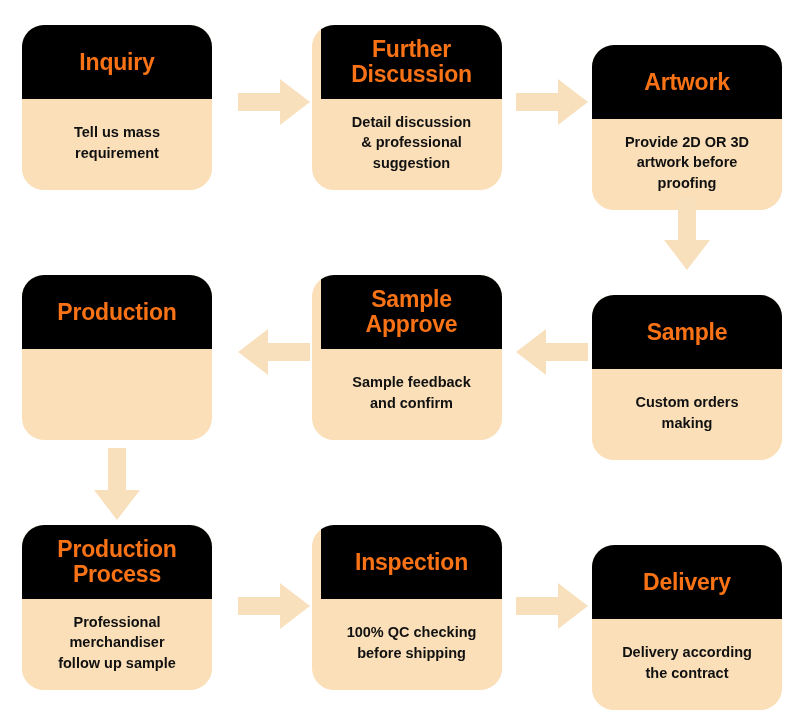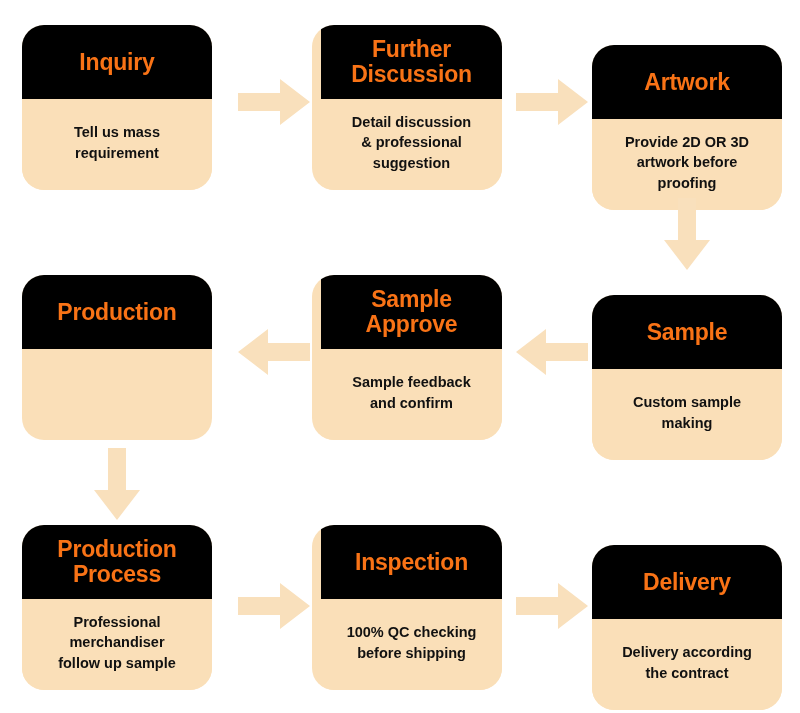--- a/index.html
+++ b/index.html
@@ -176,21 +176,21 @@
     <svg width="72" height="46" viewBox="0 0 72 46" aria-hidden="true">
       <polygon points="72,14 30,14 30,0 0,23 30,46 30,32 72,32" fill="#F9E0BC"></polygon>
     </svg>
   </div>
 
   <div class="card r2 c3">
     <div class="card-header">
       <div class="card-title">Sample</div>
     </div>
     <div class="card-body">
-      <div class="card-desc">Custom sample
+      <div class="card-desc">Custom orders
 making</div>
     </div>
   </div>
 
   <div class="arrow arrow-v" style="left:94px; top:448px;">
     <svg width="46" height="72" viewBox="0 0 46 72" aria-hidden="true">
       <polygon points="14,0 32,0 32,42 46,42 23,72 0,42 14,42" fill="#F9E0BC"></polygon>
     </svg>
   </div>
 

